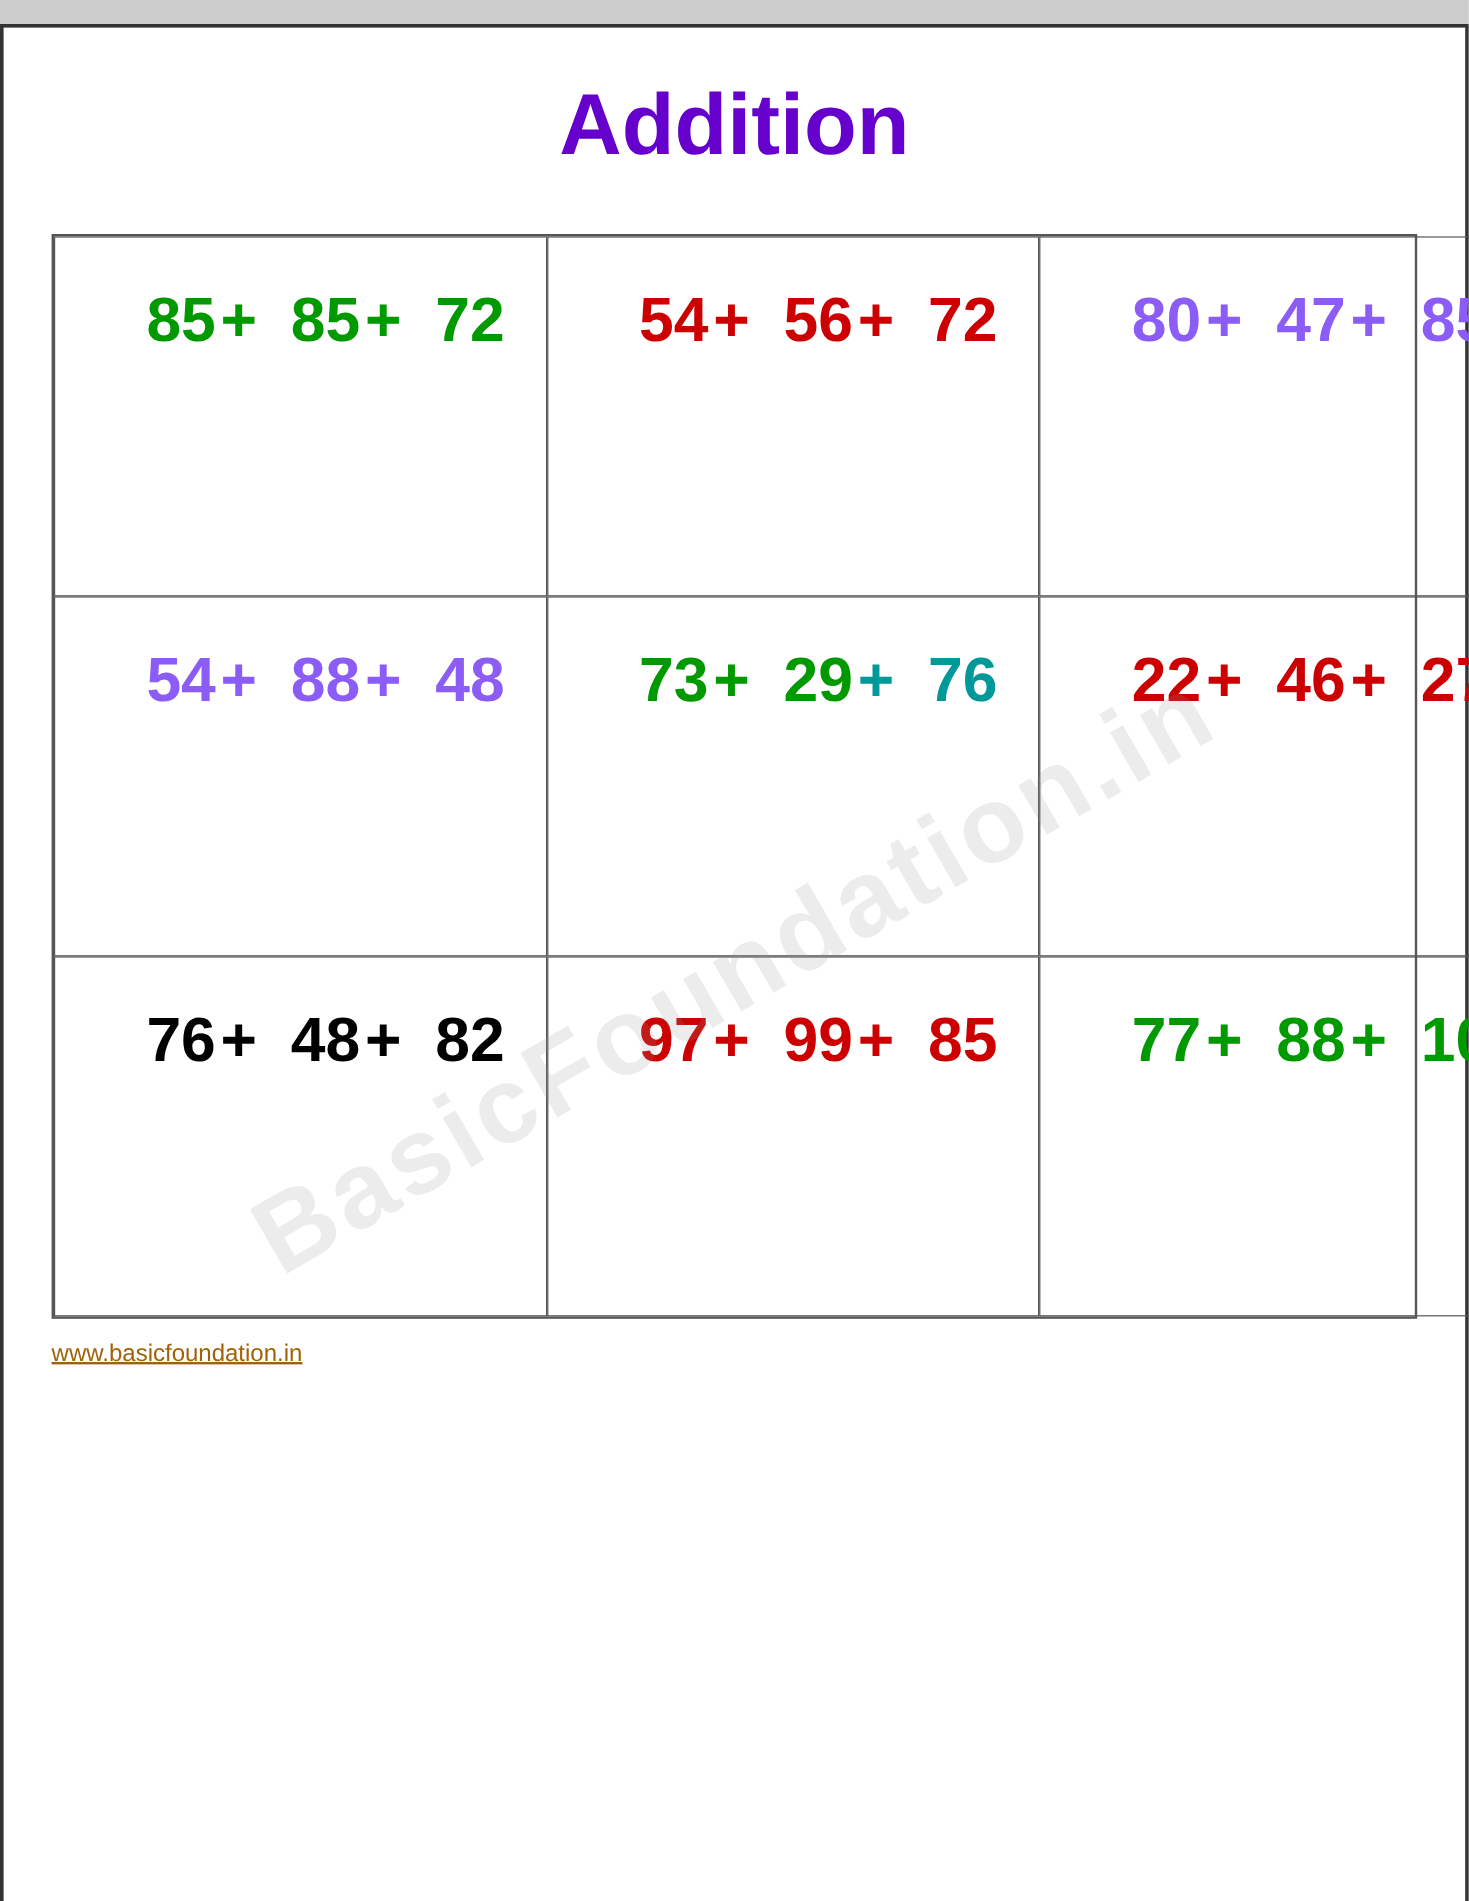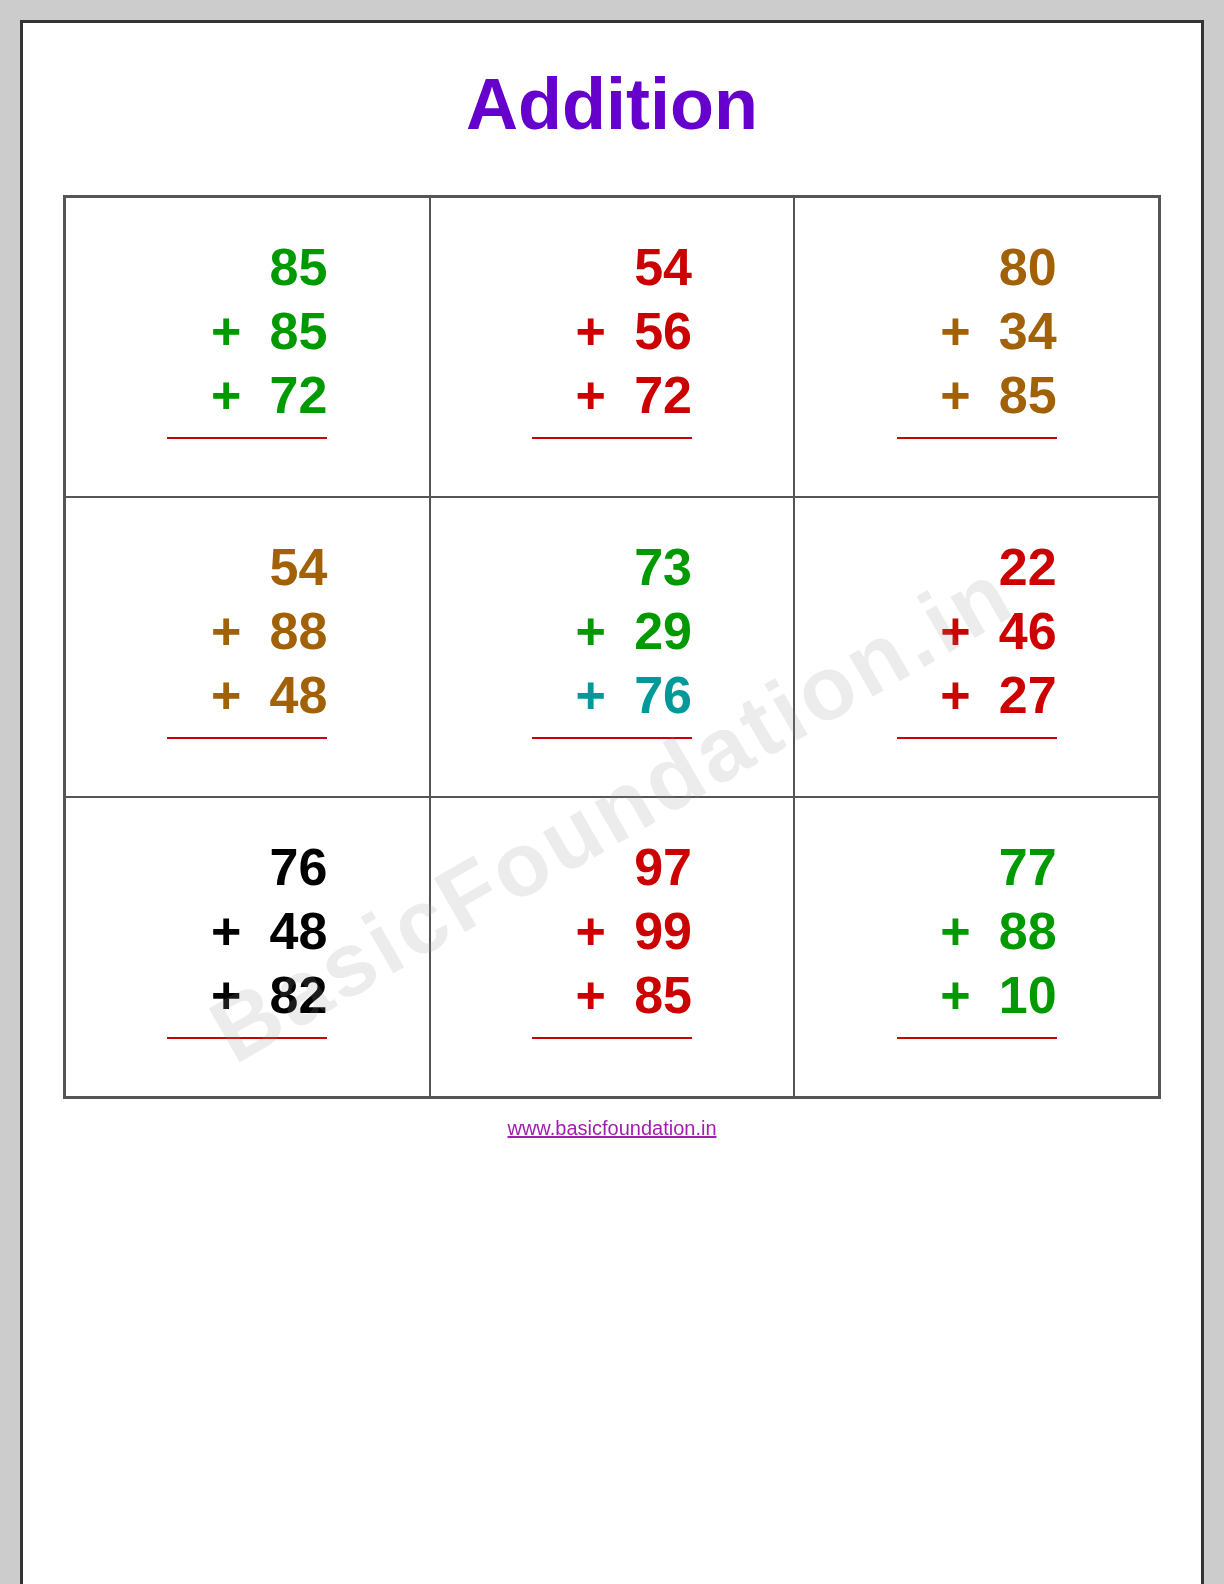--- a/index.html
+++ b/index.html
@@ -44,21 +44,21 @@
       border: 1px solid #555;
       padding: 40px 30px 50px 30px;
       display: flex;
       flex-direction: column;
       align-items: center;
       min-height: 300px;
     }
 
     .problem {
       display: flex;
-      flex-direction: column;
+      flex-direction: row;
       align-items: flex-end;
       gap: 4px;
       min-width: 160px;
     }
 
     .num-row {
       display: flex;
       align-items: center;
       gap: 16px;
       font-size: 52px;
@@ -85,29 +85,29 @@
 
     .underline {
       width: 100%;
       border-bottom: 2.5px solid #cc0000;
       margin-top: 8px;
     }
 
     
     .green { color: #009900; }
     .red { color: #cc0000; }
-    .purple { color: #a16207; }
+    .purple { color: #8b5cf6; }
     .black { color: #000000; }
     .teal { color: #009999; }
 
     .footer-link {
-      text-align: center;
+      text-align: left;
       margin-top: 18px;
       font-size: 20px;
-      color: #a21caf;
+      color: #a16207;
       text-decoration: underline;
     }
 
     .watermark {
       position: absolute;
       top: 50%;
       left: 50%;
       transform: translate(-50%, -50%) rotate(-30deg);
       font-size: 90px;
       font-weight: bold;
@@ -160,21 +160,21 @@
       </div>
     </div>
 
     <div class="cell">
       <div class="problem">
         <div class="num-row">
           <span class="number first-num purple">80</span>
         </div>
         <div class="num-row">
           <span class="plus-sign purple">+</span>
-          <span class="number purple">34</span>
+          <span class="number purple">47</span>
         </div>
         <div class="num-row">
           <span class="plus-sign purple">+</span>
           <span class="number purple">85</span>
         </div>
         <div class="underline"></div>
       </div>
     </div>
 
     <div class="cell">

